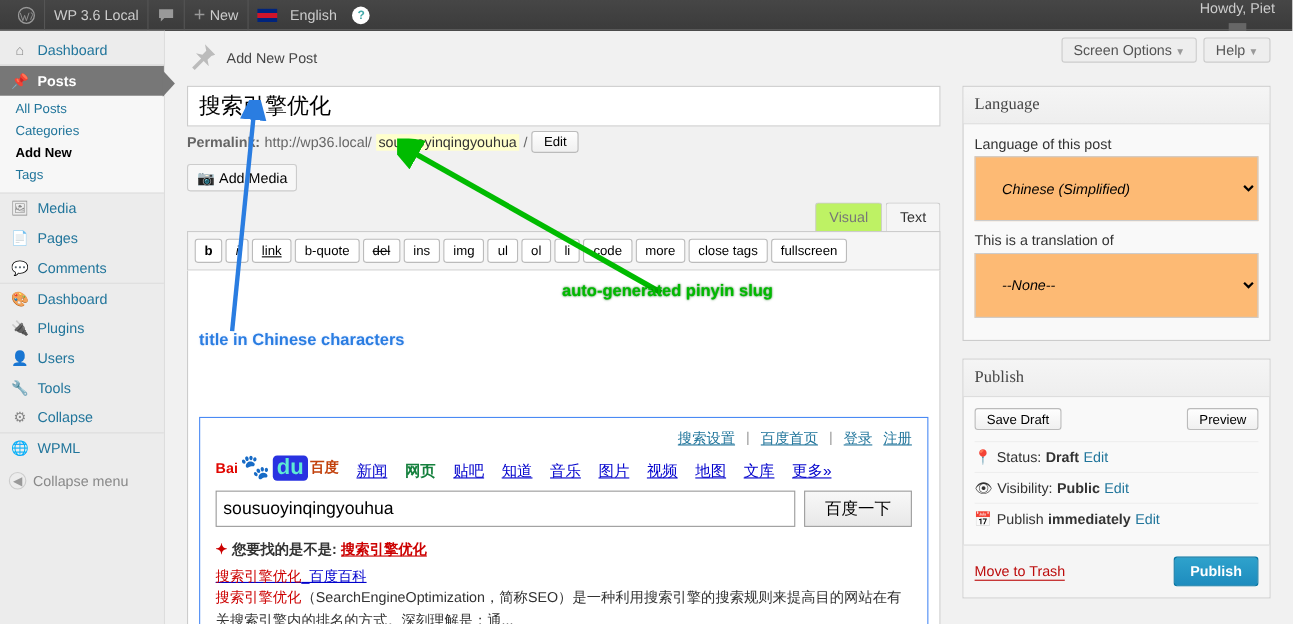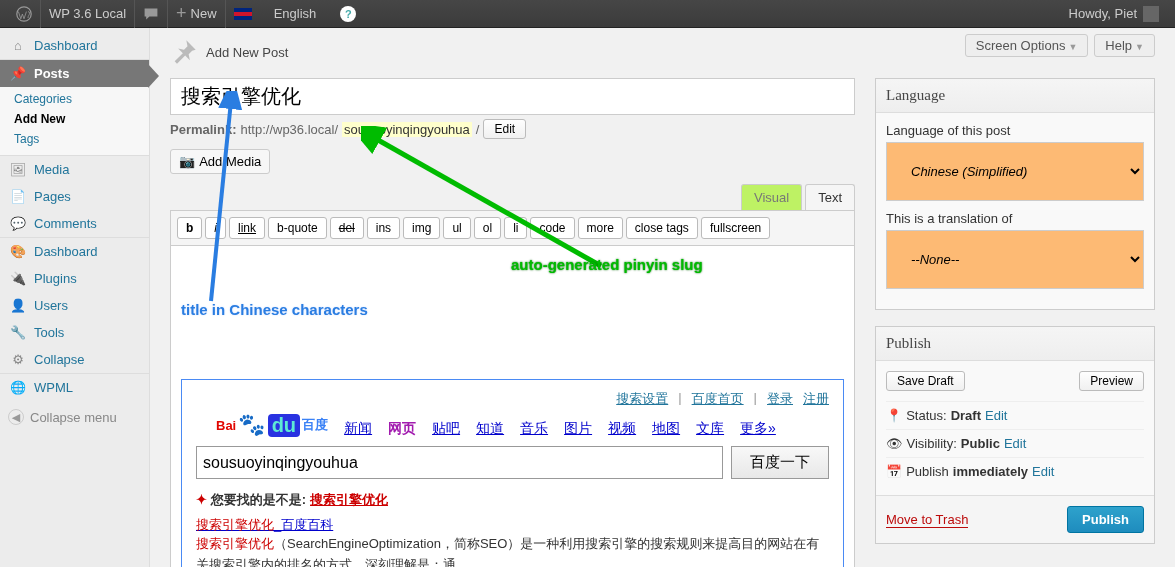--- a/index.html
+++ b/index.html
@@ -62,27 +62,27 @@
 
 .annot { position:absolute; font-weight:bold; font-size:15px; pointer-events:none; }
 .annot.blue { color:#2a7de1; text-shadow:0 0 2px #cdf; }
 .annot.green { color:#0b0; text-shadow:0 0 2px #060; }
 svg.arrow-svg { position:absolute; pointer-events:none; }
 
 .baidu-box { border:1px solid #4a8af4; margin:0 2px; padding:10px 14px; background:#fff; }
 .baidu-top { display:flex; justify-content:flex-end; gap:10px; font-size:12px; margin-bottom:4px; }
 .baidu-top a { text-decoration:underline; }
 .baidu-nav { display:flex; align-items:flex-end; gap:16px; margin-bottom:8px; }
-.baidu-logo { font-size:28px; font-weight:bold; display:flex; align-items:center;margin-left:20px; }
+.baidu-logo { font-size:28px; font-weight:bold; display:flex; align-items:center; }
 .baidu-logo .bai { color:#e10601; }
 .baidu-logo .du { background:#2932e1; color:#5eead4; padding:0 4px; border-radius:4px; margin:0 2px; font-size:20px; }
-.baidu-logo .cn { color:#3b82f6; }
+.baidu-logo .cn { color:#c2410c; }
 .baidu-logo .paw { color:#2932e1; font-size:22px; margin-left:2px; }
 .baidu-nav a { font-size:14px; text-decoration:underline; color:#00c; }
-.baidu-nav .active { color:#a21caf; font-weight:bold; text-decoration:none; }
+.baidu-nav .active { color:#15803d; font-weight:bold; text-decoration:none; }
 .baidu-search { display:flex; gap:8px; margin-bottom:12px; }
 .baidu-search input { flex:1; border:1px solid #999; padding:6px; font-size:16px; }
 .baidu-search button { border:1px solid #999; background:linear-gradient(#f8f8f8,#e8e8e8); padding:6px 18px; cursor:pointer; font-size:15px; }
 .baidu-did { font-size:14px; margin-bottom:6px; }
 .baidu-did .red { color:#c00; font-weight:bold; }
 .baidu-result .title { color:#00c; text-decoration:underline; font-size:15px; }
 .baidu-result .title .red { color:#c00; }
 .baidu-result .desc { font-size:13px; color:#333; line-height:1.6; }
 .baidu-result .desc .red { color:#c00; }
 
@@ -115,47 +115,48 @@
       </div>
     <div class="abitem">
         <svg viewBox="0 0 20 20">
           <path d="M2 3h16v10H8l-4 4v-4H2z" fill="#999"></path>
         </svg>
       </div>
     <div class="abitem" style="gap:4px;">
         <span style="font-size:18px;color:#999;">+</span>
         <span>New</span>
       </div>
-    <div class="abitem" style="gap:18px;">
+    <div class="abitem" style="gap:8px;">
         <span class="flag"></span>
         <span>English</span>
         <span style="margin-left:6px;color:#4aa;background:#fff;border-radius:50%;width:16px;height:16px;display:inline-flex;align-items:center;justify-content:center;font-size:11px;font-weight:bold;">?</span>
       </div>
   </div>
   <div class="abright">
-    <div class="abitem" style="gap:6px;">
+    <div class="abitem" style="gap:6px;flex-direction:column;">
         <span>Howdy, Piet</span>
         <span style="width:16px;height:16px;background:#666;"></span>
       </div>
   </div>
 </div>
 
 <div class="wrap">
 
   <div class="adminmenu">
     <div class="mi">
         <span class="micon">⌂</span>
         <span>Dashboard</span>
       </div>
     <div class="mi current sep">
         <span class="micon">📌</span>
         <span>Posts</span>
         <span class="arrow"></span>
       </div>
     <div class="sub">
+      <div class="si">All Posts</div>
       <div class="si">Categories</div>
       <div class="si current">Add New</div>
       <div class="si">Tags</div>
     </div>
     <div class="mi sep">
         <span class="micon">🖼</span>
         <span>Media</span>
       </div>
     <div class="mi">
         <span class="micon">📄</span>

